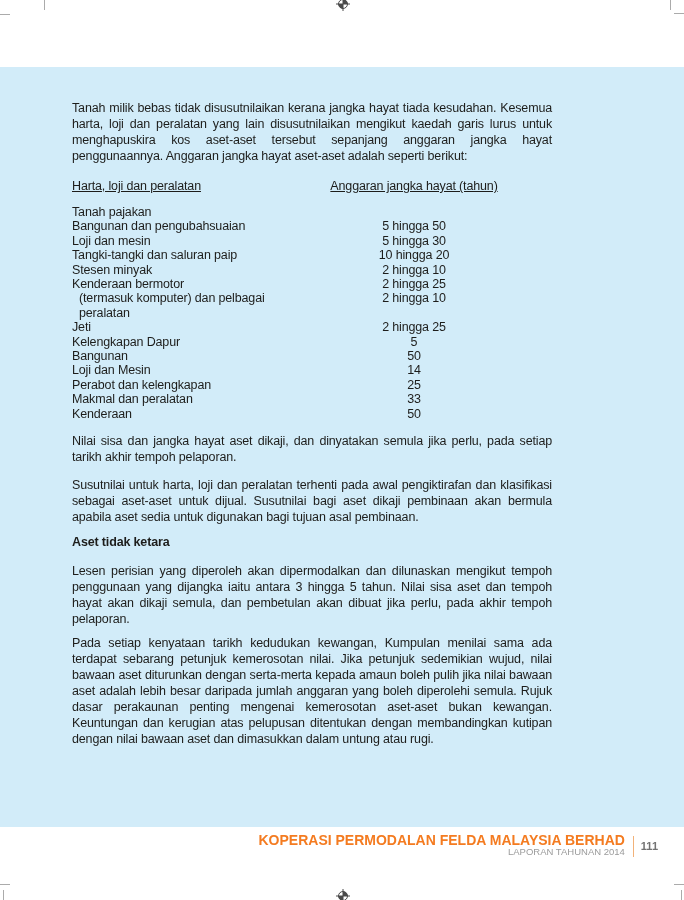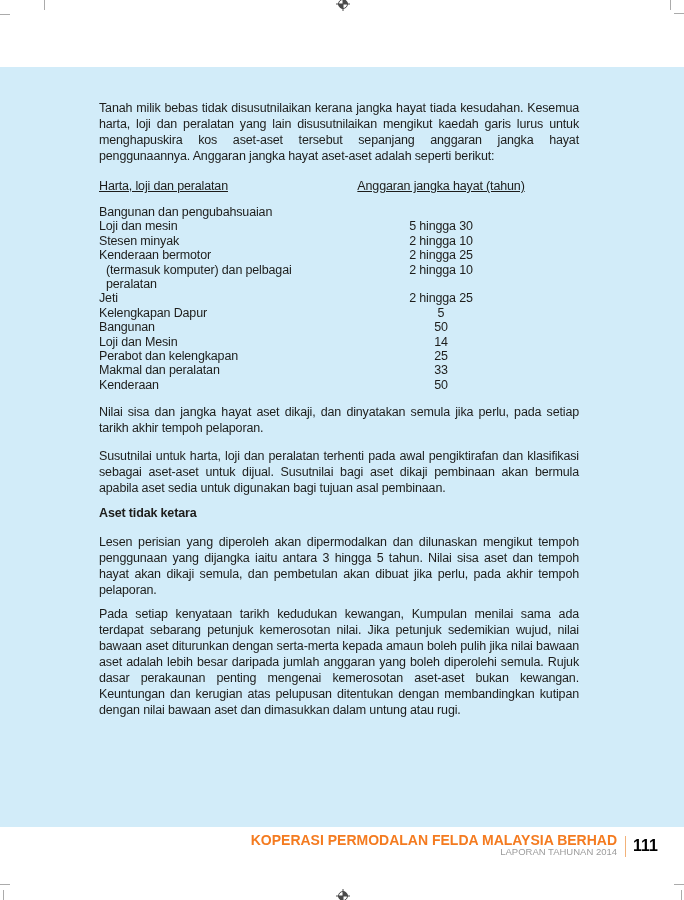--- a/index.html
+++ b/index.html
@@ -30,21 +30,21 @@
   .regmark.bottom { left: 343px; top: 896px; }
   .regmark.left   { left: 1px;   top: 443px; }
   .regmark.right  { left: 683px; top: 443px; }
   
   .panel {
     position: absolute;
     left: 0; top: 67px;
     width: 684px; height: 760px;
     background: #d2ecf9;
     box-sizing: border-box;
-    padding: 33px 127px 0 99px;
+    padding: 33px 127px 0 72px;
   }
   .content { width: 480px; font-size: 12.5px; line-height: 16px; letter-spacing: -0.15px; }
   .para { text-align: justify; margin: 0 0 13px 0; }
   .para.p1 { margin-bottom: 14px; }
   .para.p2 { margin-bottom: 12px; }
   .para.p3 { margin-bottom: 9px; }
   .para.p4 { margin-bottom: 8px; }
   .para.p5 { margin-bottom: 0; }
   .section-heading { font-weight: bold; margin: 0 0 13px 0; }
   
@@ -56,21 +56,21 @@
   .trow { display: flex; }
   .trow .tlabel { flex: 1; }
   .trow.indent .tlabel { padding-left: 7px; }
   .trow .tvalue { width: 210px; margin-right: 33px; text-align: center; }
   
   .footer { position: absolute; top: 835px; right: 26px; display: flex; align-items: center; }
   .footer-text { text-align: right; }
   .footer-company { color: #f47b20; font-weight: bold; font-size: 14px; line-height: 11px; }
   .footer-report { color: #9b9b9b; font-size: 9.5px; line-height: 11px; }
   .footer-sep { width: 1px; height: 21px; background: #f2b279; margin: 0 7px 0 8px; }
-  .footer-pagenum { font-size: 16px; font-weight: bold; color: #000000; }
+  .footer-pagenum { font-size: 11px; font-weight: bold; color: #737373; }
 </style>
 </head>
 <body>
 
 <div class="page">
 
   <div class="crop v tl-v"></div>
   <div class="crop h tl-h"></div>
   <div class="crop v tr-v"></div>
   <div class="crop h tr-h"></div>
@@ -113,27 +113,33 @@
 
       <p class="para p1">Tanah milik bebas tidak disusutnilaikan kerana jangka hayat tiada kesudahan.  Kesemua harta, loji dan peralatan yang lain disusutnilaikan mengikut kaedah garis lurus untuk menghapuskira kos aset-aset tersebut sepanjang anggaran jangka hayat penggunaannya. Anggaran jangka hayat aset-aset adalah seperti berikut:</p>
 
       <div class="theader">
         <span class="hl-box"><span class="hl">Harta, loji dan peralatan</span></span>
         <span class="hr-box"><span class="hl">Anggaran jangka hayat (tahun)</span></span>
       </div>
 
       <div class="ttable">
           <div class="trow">
+            <span class="tlabel">Tanah pajakan</span>
           </div>
           <div class="trow">
             <span class="tlabel">Bangunan  dan pengubahsuaian</span>
+            <span class="tvalue">5 hingga 50</span>
           </div>
           <div class="trow">
             <span class="tlabel">Loji dan mesin</span>
             <span class="tvalue">5 hingga 30</span>
+          </div>
+          <div class="trow">
+            <span class="tlabel">Tangki-tangki dan saluran paip</span>
+            <span class="tvalue">10 hingga 20</span>
           </div>
           <div class="trow">
             <span class="tlabel">Stesen minyak</span>
             <span class="tvalue">2 hingga 10</span>
           </div>
           <div class="trow">
             <span class="tlabel">Kenderaan bermotor</span>
             <span class="tvalue">2 hingga 25</span>
           </div>
           <div class="trow indent">

